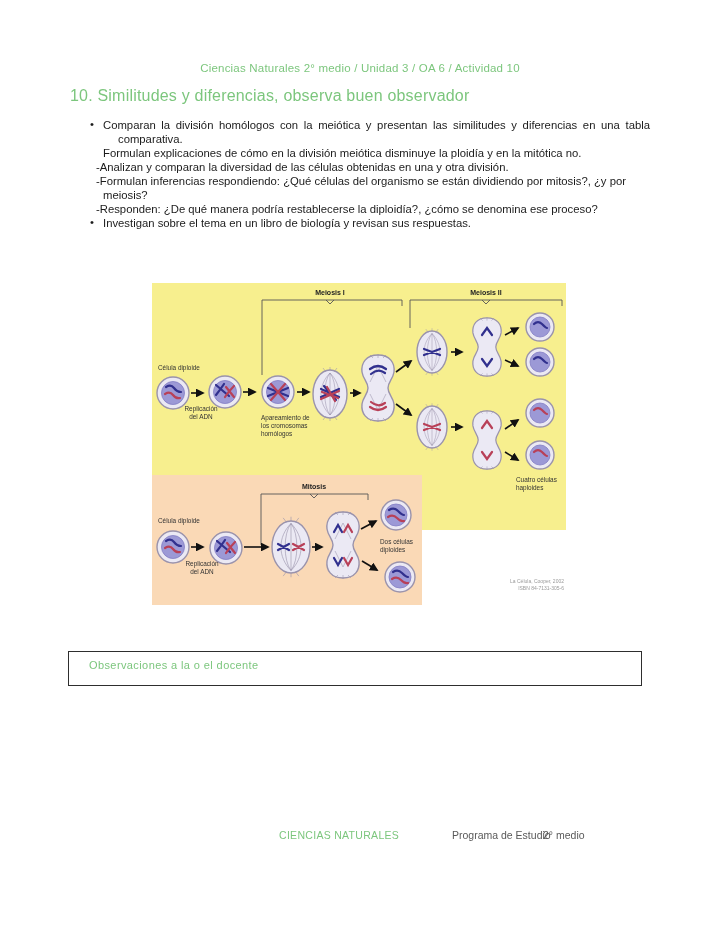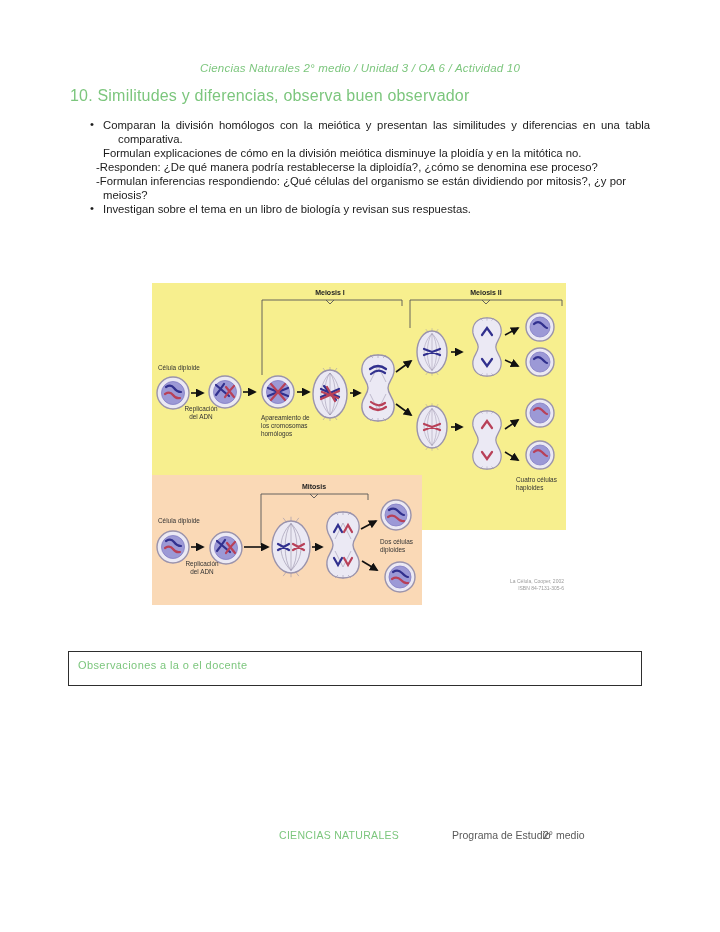--- a/index.html
+++ b/index.html
@@ -2,38 +2,38 @@
 <html><head>
 <meta charset="utf-8">
 <style>
   html,body { margin:0; padding:0; background:#fff; }
   .page {
     position:relative; width:720px; height:932px; background:#ffffff;
     font-family:"Liberation Sans", sans-serif; color:#1b1b1b; overflow:hidden;
   }
   .header-title {
     position:absolute; top:62px; left:0; width:720px; text-align:center;
-    font-size:11.5px; color:#7cc67d; letter-spacing:0.2px;font-style:italic;
+    font-size:11.5px; color:#7cc67d; letter-spacing:0.2px;
   }
   .activity-title {
     position:absolute; top:87px; left:70px;
     font-size:16px; color:#7cc67d; letter-spacing:0.2px;
   }
   .instructions {
     position:absolute; top:118px; left:88px; width:562px;
     font-size:11.3px; line-height:14px;
   }
   .li { position:relative; padding-left:15px; }
   .li .mk { position:absolute; left:2px; top:-1px; }
   .sub  { margin-left:15px; padding-left:15px; text-indent:-15px; text-align:justify; }
   .dash { margin-left:8px;  padding-left:7px;  text-indent:-7px; }
   .figure { position:absolute; left:148px; top:283px; width:430px; height:326px; }
   .note-box {
     position:absolute; left:68px; top:651px; width:574px; box-sizing:border-box;
-    border:1px solid #2e2e2e; padding:7px 9px 8px 9px; background:#fff;
+    border:1px solid #2e2e2e; padding:7px 9px 8px 20px; background:#fff;
   }
   .note-heading { font-size:11px; color:#7cc67d; letter-spacing:0.4px; margin-bottom:6px; }
   .note-body { font-size:10.8px; line-height:13px; text-align:justify; color:#1b1b1b; }
   .footer { position:absolute; top:829px; left:0; width:720px; font-size:10.5px; }
   .footer .brand   { position:absolute; left:279px; color:#7cc67d; font-weight:normal; letter-spacing:0.3px; }
   .footer .program { position:absolute; left:418px; color:#595959;padding-left:34px; }
   .footer .grade   { position:absolute; left:543px; color:#595959; }
   
   .mem { fill:#ebe9f4; stroke:#9a93ac; stroke-width:1.4; }
   .nuc { fill:#9c99d6; stroke:#837ec4; stroke-width:0.8; }
@@ -53,22 +53,23 @@
 
   <div class="header-title">Ciencias Naturales 2° medio / Unidad 3 / OA 6 / Actividad 10</div>
   <div class="activity-title">10. Similitudes y diferencias, observa buen observador</div>
 
   <div class="instructions">
     <div class="li">
       <span class="mk">•</span>
     </div>
     <div class="sub">Comparan la división homólogos con la meiótica y presentan las similitudes y diferencias en una tabla comparativa.</div>
     <div class="sub">Formulan explicaciones de cómo en la división meiótica disminuye la ploidía y en la mitótica no.</div>
+    <div class="dash">-Analizan y comparan la diversidad de las células obtenidas en una y otra división.</div>
+    <div class="dash">-Formulan inferencias respondiendo: ¿Qué células del organismo se están dividiendo por mitosis?, ¿y por meiosis?</div>
     <div class="dash">-Responden: ¿De qué manera podría restablecerse la diploidía?, ¿cómo se denomina ese proceso?</div>
-    <div class="dash">-Formulan inferencias respondiendo: ¿Qué células del organismo se están dividiendo por mitosis?, ¿y por meiosis?</div>
     <div class="li">
       <span class="mk">•</span>
       <span>Investigan sobre el tema en un libro de biología y revisan sus respuestas.</span>
     </div>
   </div>
 
   <div class="figure">
     <svg width="430" height="326" viewBox="0 0 430 326" xmlns="http://www.w3.org/2000/svg">
       <defs>
         <marker id="ah" viewBox="0 0 10 10" refX="8" refY="5" markerWidth="5.5" markerHeight="5.5" orient="auto-start-reverse">

